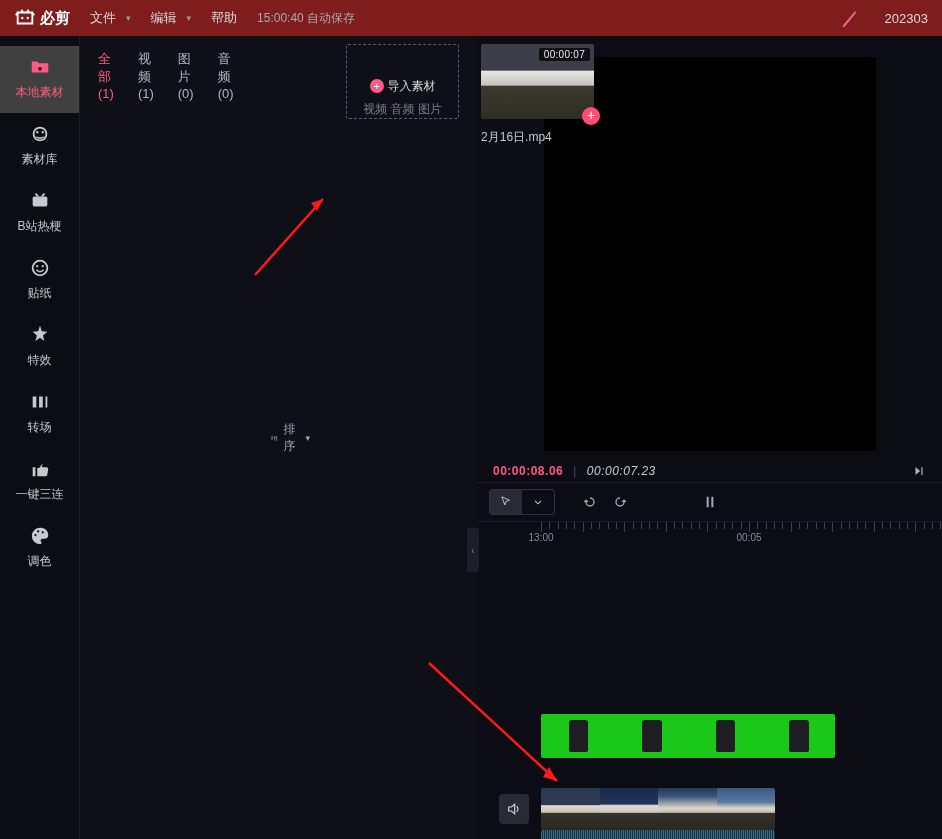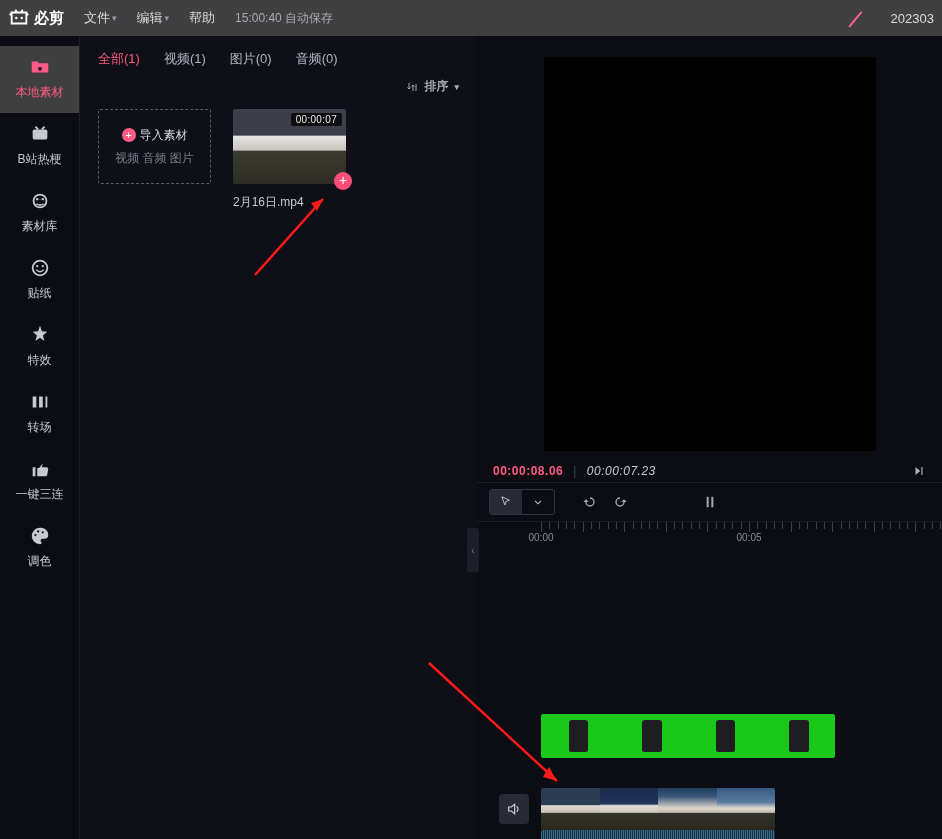--- a/index.html
+++ b/index.html
@@ -1,47 +1,47 @@
 <!DOCTYPE html>
 <html><head>
 <meta charset="utf-8">
 <style>
 * { margin:0; padding:0; box-sizing:border-box; font-family:"Microsoft YaHei",Arial,sans-serif; user-select:none; }
 body { width:942px; height:839px; background:#0c0c14; color:#ccc; overflow:hidden; position:relative; }
 
 
-.menu-bar { height:36px; display:flex; align-items:center; padding:0 8px; background:#404040; }
+.menu-bar { height:36px; display:flex; align-items:center; padding:0 14px; background:#7f1d1d; }
 .logo { display:flex; align-items:center; gap:4px; color:#fff; font-weight:600; font-size:15px; margin-right:20px;}
 .logo svg { width:22px; height:22px; fill:#fff; }
-.menu-item { display:flex; align-items:center; gap:2px; font-size:13px; color:#d7d7dc; margin-right:20px; cursor:pointer; }
+.menu-item { display:flex; align-items:center; gap:10px; font-size:13px; color:#d7d7dc; margin-right:20px; cursor:pointer; }
 .menu-item .chev { font-size:9px; color:#9a9aa6; }
 .autosave { font-size:12px; color:#a8a8b2; }
 .menu-spacer { flex:1; }
 .brush { width:20px; height:20px; position:relative; margin-right:24px; }
 .brush::after { content:""; position:absolute; left:2px; top:18px; width:20px; height:2px; background:#f06292; transform:rotate(-50deg); transform-origin:left center; border-radius:2px; }
 .date { font-size:13px; color:#dcdce0; }
 
 
 .main { display:flex; height:803px; }
 .left-rail { width:80px; background:#0c0c14; border-right:1px solid #1d1d26; display:flex; flex-direction:column; align-items:center; padding-top:10px;}
 .rail-item { width:100%; padding:10px 4px 12px; text-align:center; cursor:pointer; font-size:12px; color:#c8c8d0;}
 .rail-item.active { color:#ff5b84; background:#404040; }
 .rail-item .ricon { display:flex; justify-content:center; margin-bottom:6px; }
 .rail-item svg { width:22px; height:22px; fill:currentColor; }
 
 
-.media-panel { width:397px; background:#0f0f18; display:flex; flex-direction:column; position:relative; }
+.media-panel { width:397px; background:#0f0f18; display:flex; flex-direction:row; position:relative; }
 .media-tabs { display:flex; gap:24px; padding:14px 18px 4px; font-size:13px; }
 .media-tab { color:#b4b4c0; cursor:pointer; }
 .media-tab.active { color:#ff5b84; }
-.sort-row { display:flex; justify-content:flex-end; padding:6px 18px 6px;font-weight:bold; }
+.sort-row { display:flex; justify-content:flex-end; padding:6px 18px 6px; }
 .sort-btn { display:flex; align-items:center; gap:6px; font-size:12px; color:#a8a8b2; cursor:pointer; }
 .sort-btn .chev { font-size:9px; }
 .media-grid { display:flex; gap:22px; padding:8px 18px; }
-.import-tile { width:113px; height:75px; border:1px dashed #59596a; border-radius:2px; display:flex; flex-direction:column; align-items:center; justify-content:center; gap:6px; cursor:pointer;}
+.import-tile { width:113px; height:75px; border:1px dashed #59596a; border-radius:2px; display:flex; flex-direction:column; align-items:center; justify-content:flex-end; gap:6px; cursor:pointer;}
 .import-tile .plus { width:14px; height:14px; border-radius:50%; background:#ff5b84; color:#fff; font-size:11px; line-height:14px; text-align:center; display:inline-block; margin-right:4px;}
 .import-tile .lbl { font-size:12px; color:#d8d8e0; }
 .import-tile .sub { font-size:12px; color:#7a7a86; }
 .clip-tile { width:113px; }
 .clip-thumb { width:113px; height:75px; background:linear-gradient(180deg,#3d3e4a 0%,#3d3e4a 35%,#e7e6e2 36%,#c6c3bd 55%,#3a3a30 56%,#2e2e26 100%); border-radius:2px; position:relative; cursor:pointer;}
 .clip-thumb .dur { position:absolute; top:4px; right:4px; background:rgba(0,0,0,.75); color:#e8e8ef; font-size:10px; padding:1px 5px; border-radius:2px; letter-spacing:.3px;}
 .clip-thumb .add { position:absolute; bottom:-6px; right:-6px; width:18px; height:18px; border-radius:50%; background:#ff4d78; color:#fff; font-size:14px; line-height:17px; text-align:center;}
 .clip-name { font-size:12px; color:#c8c8d0; margin-top:10px; text-align:left; }
 
 
@@ -130,36 +130,36 @@
           <svg viewBox="0 0 24 24">
             <path d="M3 6h6l2 2h10v10H3z" fill="#ff5b84"></path>
             <circle cx="12" cy="14" r="2" fill="#0f0f18"></circle>
           </svg>
         </div>
       <span>本地素材</span>
     </div>
     <div class="rail-item">
       <div class="ricon">
           <svg viewBox="0 0 24 24">
-            <rect x="4" y="7" width="16" height="11" rx="2"></rect>
-            <path d="M7 4l3 3M17 4l-3 3" stroke="currentColor" stroke-width="2"></path>
-          </svg>
-        </div>
-      <span>B站热梗</span>
-    </div>
-    <div class="rail-item">
-      <div class="ricon">
-          <svg viewBox="0 0 24 24">
             <circle cx="12" cy="12" r="7" fill="none" stroke="currentColor" stroke-width="2"></circle>
             <circle cx="9" cy="10" r="1.3"></circle>
             <circle cx="15" cy="10" r="1.3"></circle>
             <path d="M8 15q4 3 8 0" fill="none" stroke="currentColor" stroke-width="1.6"></path>
           </svg>
         </div>
       <span>素材库</span>
+    </div>
+    <div class="rail-item">
+      <div class="ricon">
+          <svg viewBox="0 0 24 24">
+            <rect x="4" y="7" width="16" height="11" rx="2"></rect>
+            <path d="M7 4l3 3M17 4l-3 3" stroke="currentColor" stroke-width="2"></path>
+          </svg>
+        </div>
+      <span>B站热梗</span>
     </div>
     <div class="rail-item">
       <div class="ricon">
           <svg viewBox="0 0 24 24">
             <circle cx="12" cy="12" r="8" fill="none" stroke="currentColor" stroke-width="2"></circle>
             <circle cx="9" cy="10" r="1.2"></circle>
             <circle cx="15" cy="10" r="1.2"></circle>
             <path d="M8 14q4 4 8 0" fill="none" stroke="currentColor" stroke-width="1.6"></path>
           </svg>
         </div>
@@ -355,21 +355,21 @@
           <div class="tick" style="left: 324.48px;"></div>
           <div class="tick major" style="left: 332.8px;"></div>
           <div class="tick" style="left: 341.12px;"></div>
           <div class="tick" style="left: 349.44px;"></div>
           <div class="tick" style="left: 357.76px;"></div>
           <div class="tick" style="left: 366.08px;"></div>
           <div class="tick major" style="left: 374.4px;"></div>
           <div class="tick" style="left: 382.72px;"></div>
           <div class="tick" style="left: 391.04px;"></div>
           <div class="tick" style="left: 399.36px;"></div>
-          <div class="ticklabel" style="left: 0px;">00:00</div>
+          <div class="ticklabel" style="left: 0px;">13:00</div>
           <div class="ticklabel" style="left: 208px;">00:05</div>
         </div>
       <div class="tracks">
         <div class="track video1">
           <div class="clip">
             <div class="gs-frame"></div>
               <div class="gs-frame"></div>
               <div class="gs-frame"></div>
               <div class="gs-frame"></div>
           </div>

